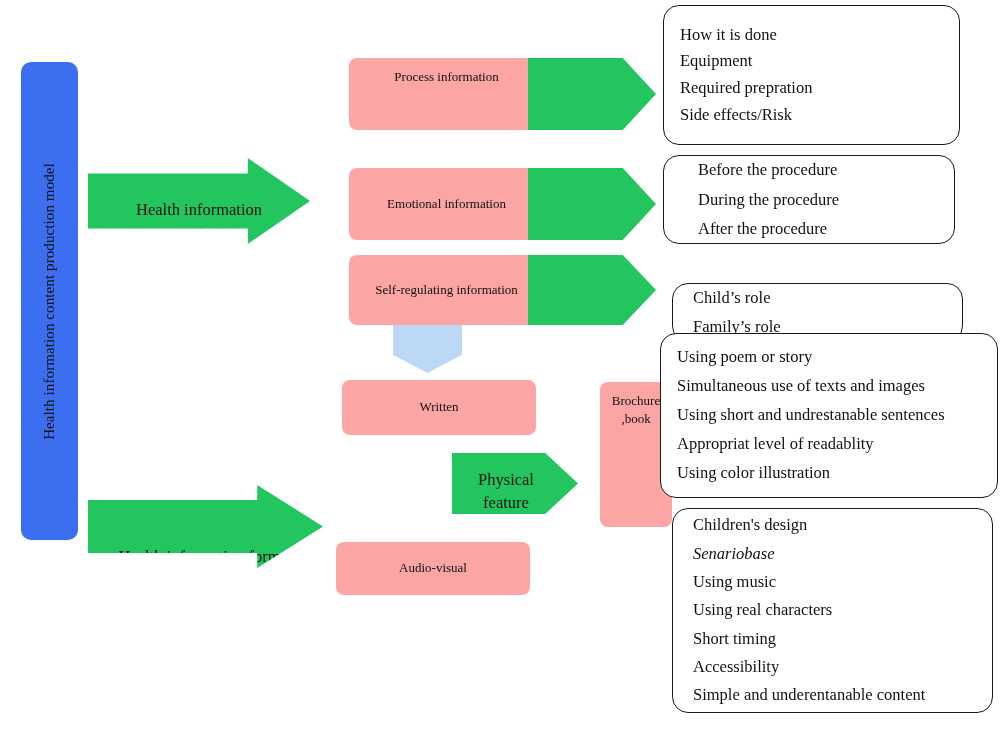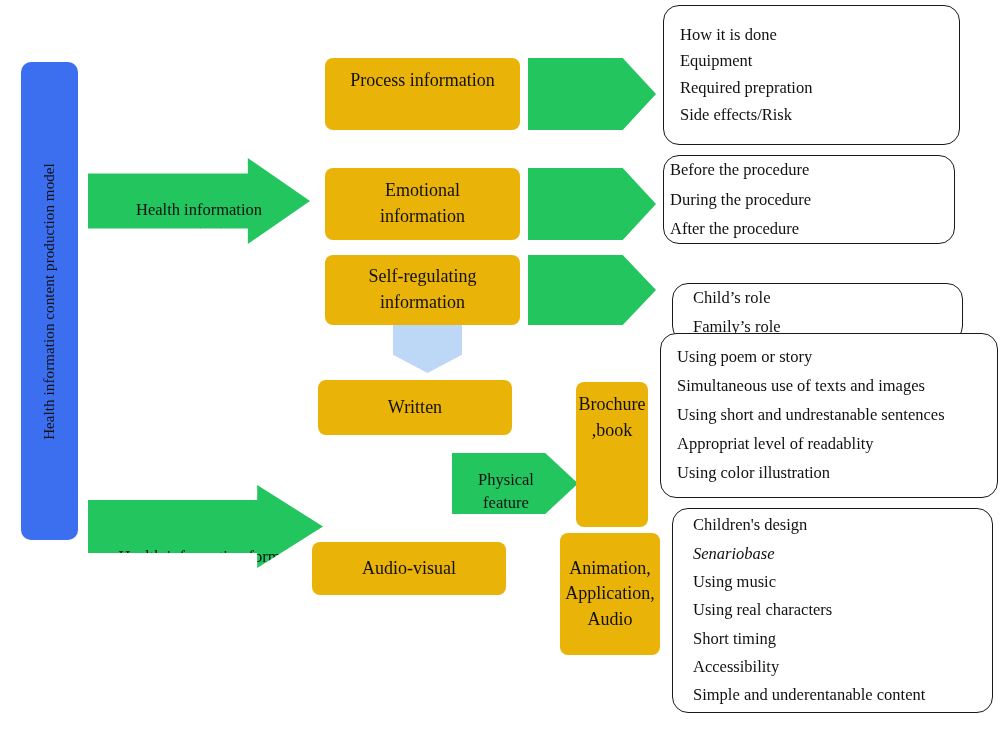--- a/index.html
+++ b/index.html
@@ -32,28 +32,29 @@
   }
   .title-bar .vtext {
     transform: rotate(-90deg);
     white-space: nowrap;
     font-size: 15px;
     color: #111111;
     letter-spacing: 0.1px;
   }
   
   .lbox {
-    background: #eab308;
+    background: #fca5a5;
     border-radius: 8px;
     display: flex;
     justify-content: center;
-    font-size: 18px;
+    font-size: 13px;
     line-height: 1.42;
     text-align: center;
     color: #111111;
+    margin-left: 24px;
   }
   .lbox.top    { align-items: flex-start; padding-top: 10px; }
   .lbox.middle { align-items: center; }
   
   .arrow-right {
     background: #22c55e;
     display: flex;
     align-items: flex-end;
     justify-content: center;
     text-align: center;
@@ -134,32 +135,29 @@
   </div>
 
   <div class="node arrow-right penta" style="left:452px; top:453px; width:126px; height:61px;">
     <span style="display:block; width:76px; margin-right:18px;">Physical feature</span>
   </div>
 
   <div class="node lbox top" style="left:576px; top:382px; width:72px; height:145px;">
     <span style="display:block; width:70px;">Brochure ,book</span>
   </div>
 
-  <div class="node lbox middle" style="left:560px; top:533px; width:100px; height:122px;">
-    <span style="display:block; width:96px;">Animation, Application, Audio</span>
-  </div>
 
   <div class="node obox" style="left:663px; top:5px; width:297px; height:140px;">
     <span class="li">How it is done</span>
     <span class="li">Equipment</span>
     <span class="li">Required prepration</span>
     <span class="li">Side effects/Risk</span>
   </div>
 
-  <div class="node obox" style="left:663px; top:155px; width:292px; height:89px; padding-left:6px;">
+  <div class="node obox" style="left:663px; top:155px; width:292px; height:89px; padding-left:34px;">
     <span class="li" style="line-height:1.78;">Before  the procedure</span>
     <span class="li" style="line-height:1.78;">During the procedure</span>
     <span class="li" style="line-height:1.78;">After the procedure</span>
   </div>
 
   <div class="node obox" style="left:672px; top:256px; width:291px; height:59px; padding-left:20px;margin-top:27px;">
     <span class="li" style="line-height:1.7;">Child’s role</span>
     <span class="li" style="line-height:1.7;">Family’s role</span>
   </div>
 

